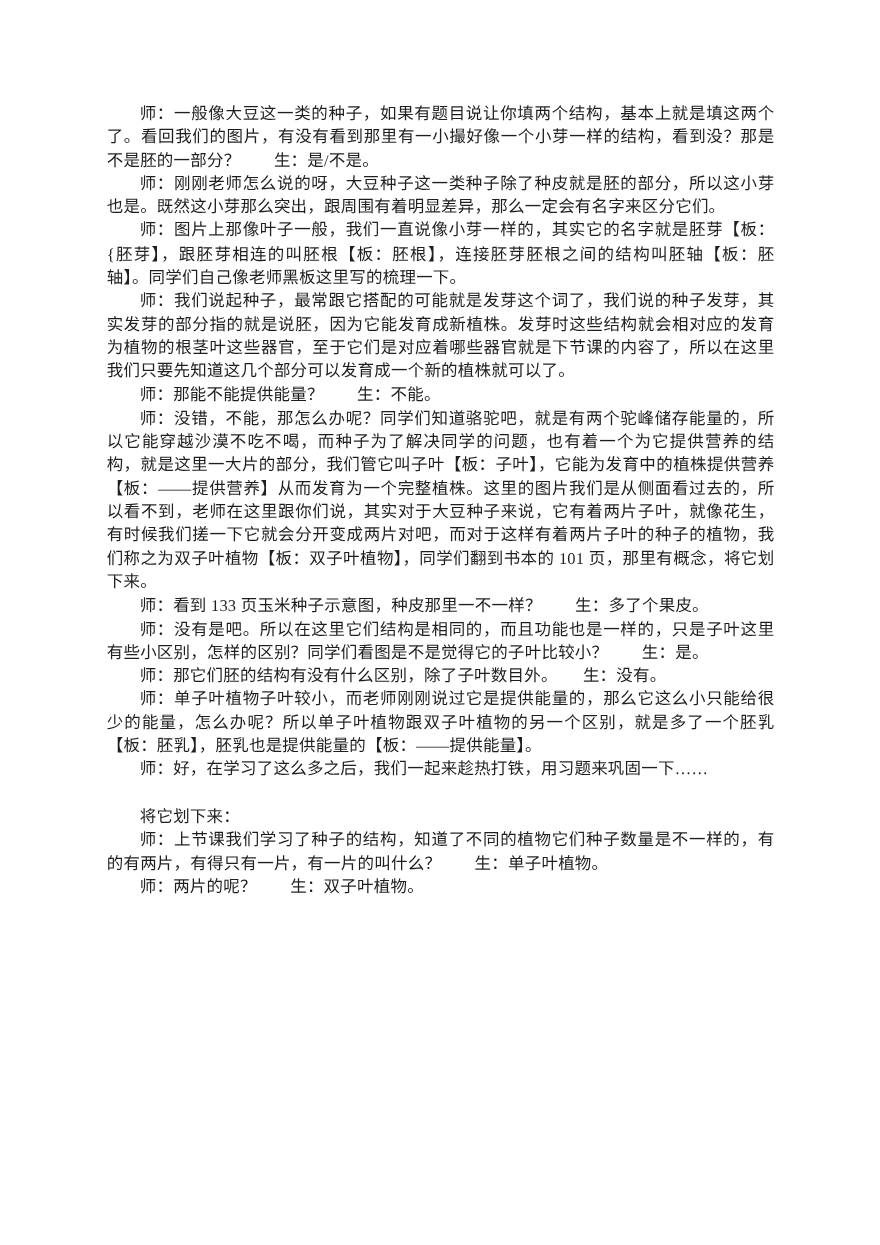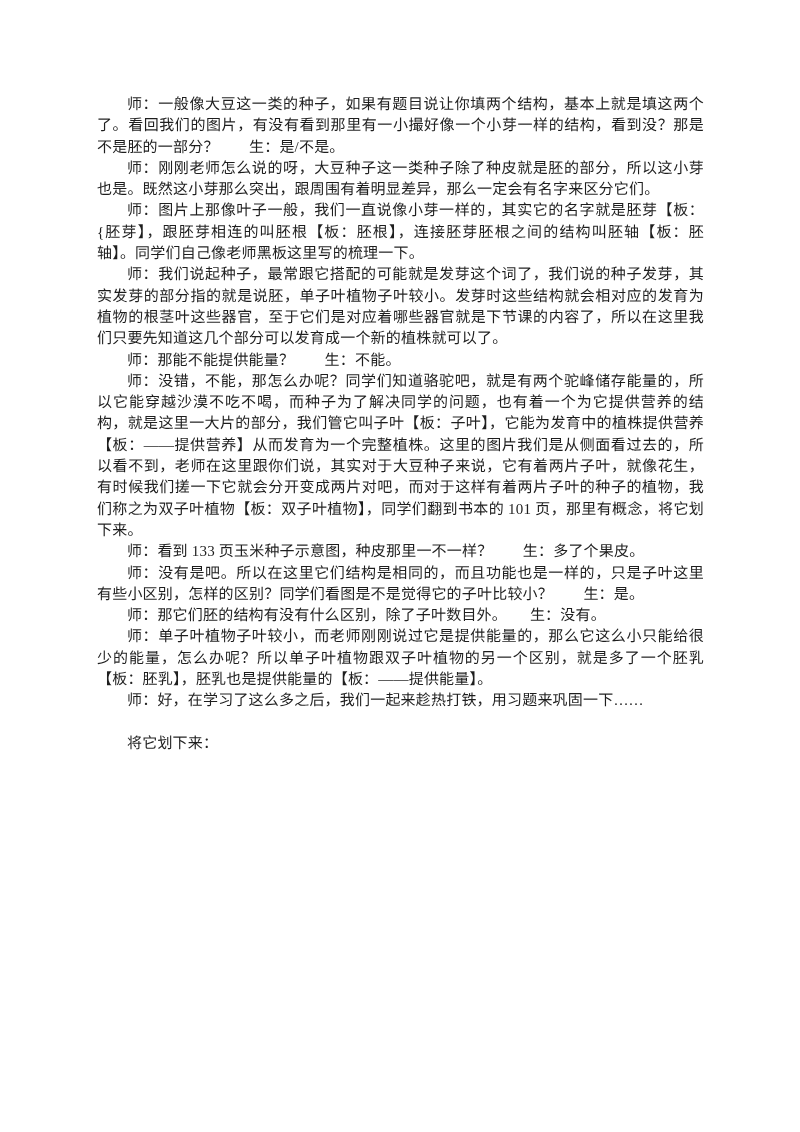--- a/index.html
+++ b/index.html
@@ -35,22 +35,24 @@
     margin-top: 21.3px;
   }
 </style>
 </head>
 <body>
 
 <div class="page">
   <p class="para">师：一般像大豆这一类的种子，如果有题目说让你填两个结构，基本上就是填这两个了。看回我们的图片，有没有看到那里有一小撮好像一个小芽一样的结构，看到没？那是不是胚的一部分？　　生：是/不是。</p>
   <p class="para">师：刚刚老师怎么说的呀，大豆种子这一类种子除了种皮就是胚的部分，所以这小芽也是。既然这小芽那么突出，跟周围有着明显差异，那么一定会有名字来区分它们。</p>
   <p class="para">师：图片上那像叶子一般，我们一直说像小芽一样的，其实它的名字就是胚芽【板：{胚芽】，跟胚芽相连的叫胚根【板：胚根】，连接胚芽胚根之间的结构叫胚轴【板：胚轴】。同学们自己像老师黑板这里写的梳理一下。</p>
-  <p class="para">师：我们说起种子，最常跟它搭配的可能就是发芽这个词了，我们说的种子发芽，其实发芽的部分指的就是说胚，单子叶植物子叶较小。发芽时这些结构就会相对应的发育为植物的根茎叶这些器官，至于它们是对应着哪些器官就是下节课的内容了，所以在这里我们只要先知道这几个部分可以发育成一个新的植株就可以了。</p>
+  <p class="para">师：我们说起种子，最常跟它搭配的可能就是发芽这个词了，我们说的种子发芽，其实发芽的部分指的就是说胚，因为它能发育成新植株。发芽时这些结构就会相对应的发育为植物的根茎叶这些器官，至于它们是对应着哪些器官就是下节课的内容了，所以在这里我们只要先知道这几个部分可以发育成一个新的植株就可以了。</p>
   <p class="para">师：那能不能提供能量？　　生：不能。</p>
   <p class="para">师：没错，不能，那怎么办呢？同学们知道骆驼吧，就是有两个驼峰储存能量的，所以它能穿越沙漠不吃不喝，而种子为了解决同学的问题，也有着一个为它提供营养的结构，就是这里一大片的部分，我们管它叫子叶【板：子叶】，它能为发育中的植株提供营养【板：——提供营养】从而发育为一个完整植株。这里的图片我们是从侧面看过去的，所以看不到，老师在这里跟你们说，其实对于大豆种子来说，它有着两片子叶，就像花生，有时候我们搓一下它就会分开变成两片对吧，而对于这样有着两片子叶的种子的植物，我们称之为双子叶植物【板：双子叶植物】，同学们翻到书本的 101 页，那里有概念，将它划下来。</p>
   <p class="para">师：看到 133 页玉米种子示意图，种皮那里一不一样？　　生：多了个果皮。</p>
   <p class="para">师：没有是吧。所以在这里它们结构是相同的，而且功能也是一样的，只是子叶这里有些小区别，怎样的区别？同学们看图是不是觉得它的子叶比较小？　　生：是。</p>
   <p class="para">师：那它们胚的结构有没有什么区别，除了子叶数目外。　　生：没有。</p>
   <p class="para">师：单子叶植物子叶较小，而老师刚刚说过它是提供能量的，那么它这么小只能给很少的能量，怎么办呢？所以单子叶植物跟双子叶植物的另一个区别，就是多了一个胚乳【板：胚乳】，胚乳也是提供能量的【板：——提供能量】。</p>
   <p class="para">师：好，在学习了这么多之后，我们一起来趁热打铁，用习题来巩固一下……</p>
   <p class="para section-gap">将它划下来：</p>
+  <p class="para">师：上节课我们学习了种子的结构，知道了不同的植物它们种子数量是不一样的，有的有两片，有得只有一片，有一片的叫什么？　　生：单子叶植物。</p>
+  <p class="para">师：两片的呢？　　生：双子叶植物。</p>
 </div>
 
 </body></html>

